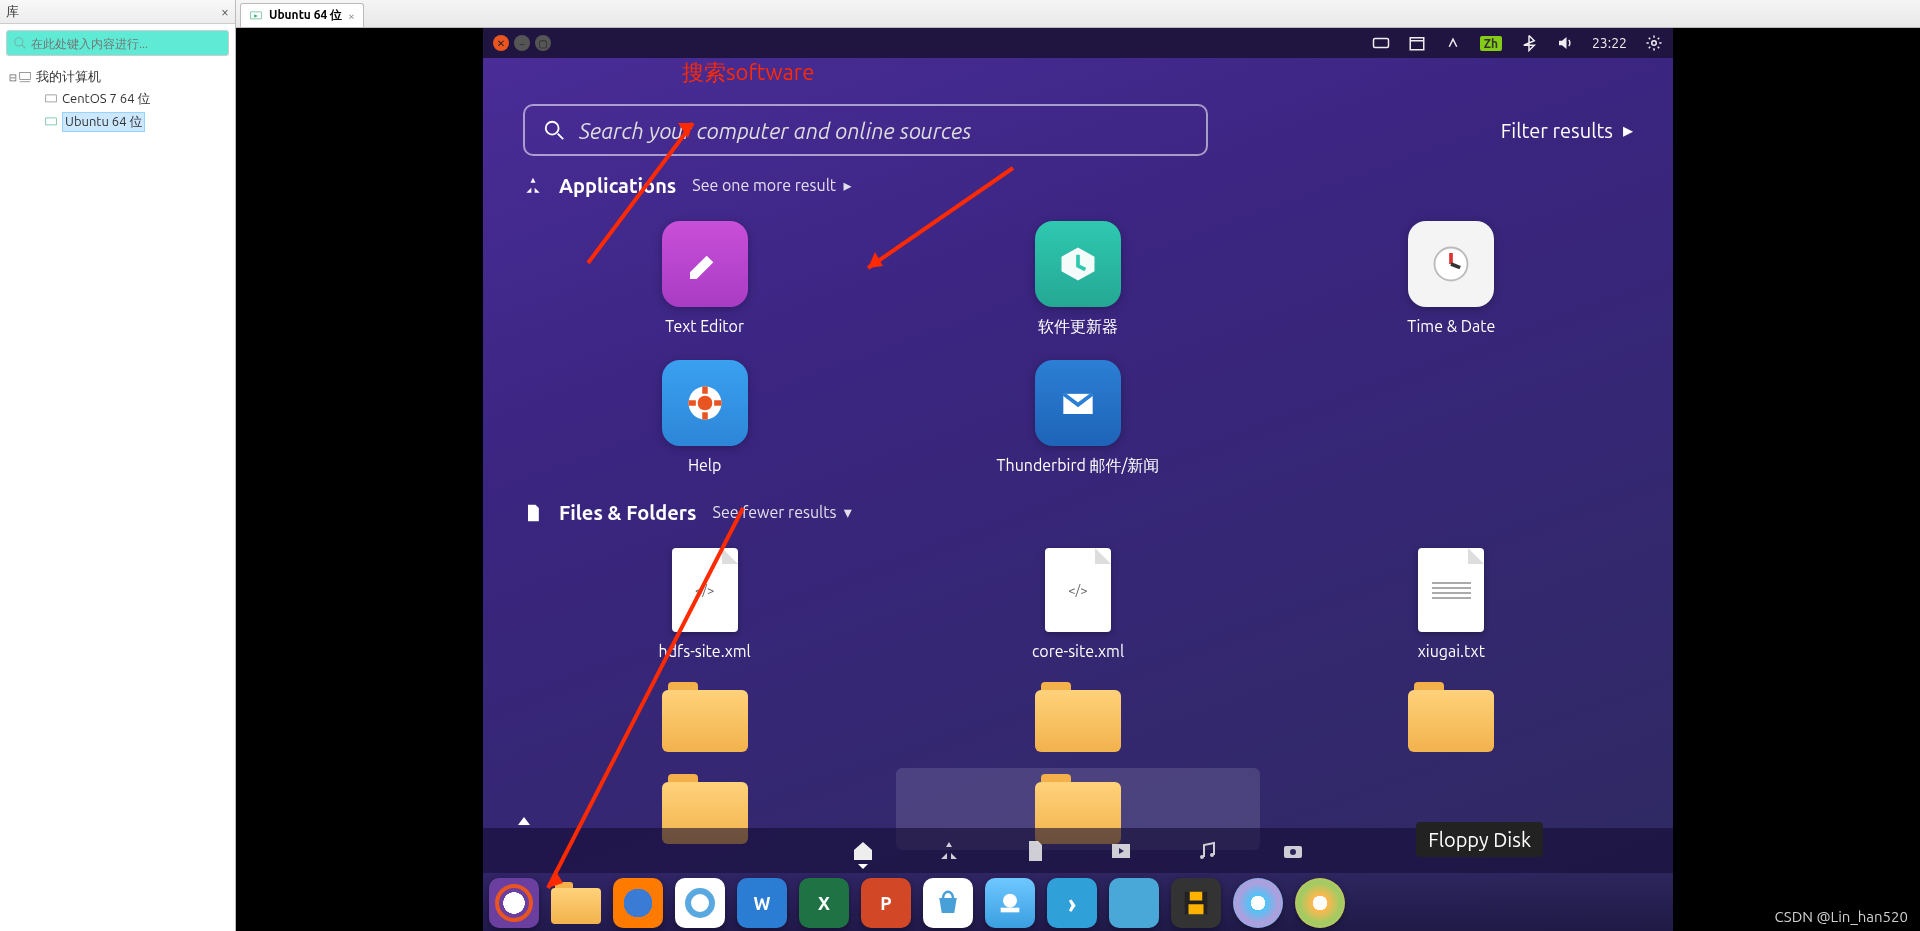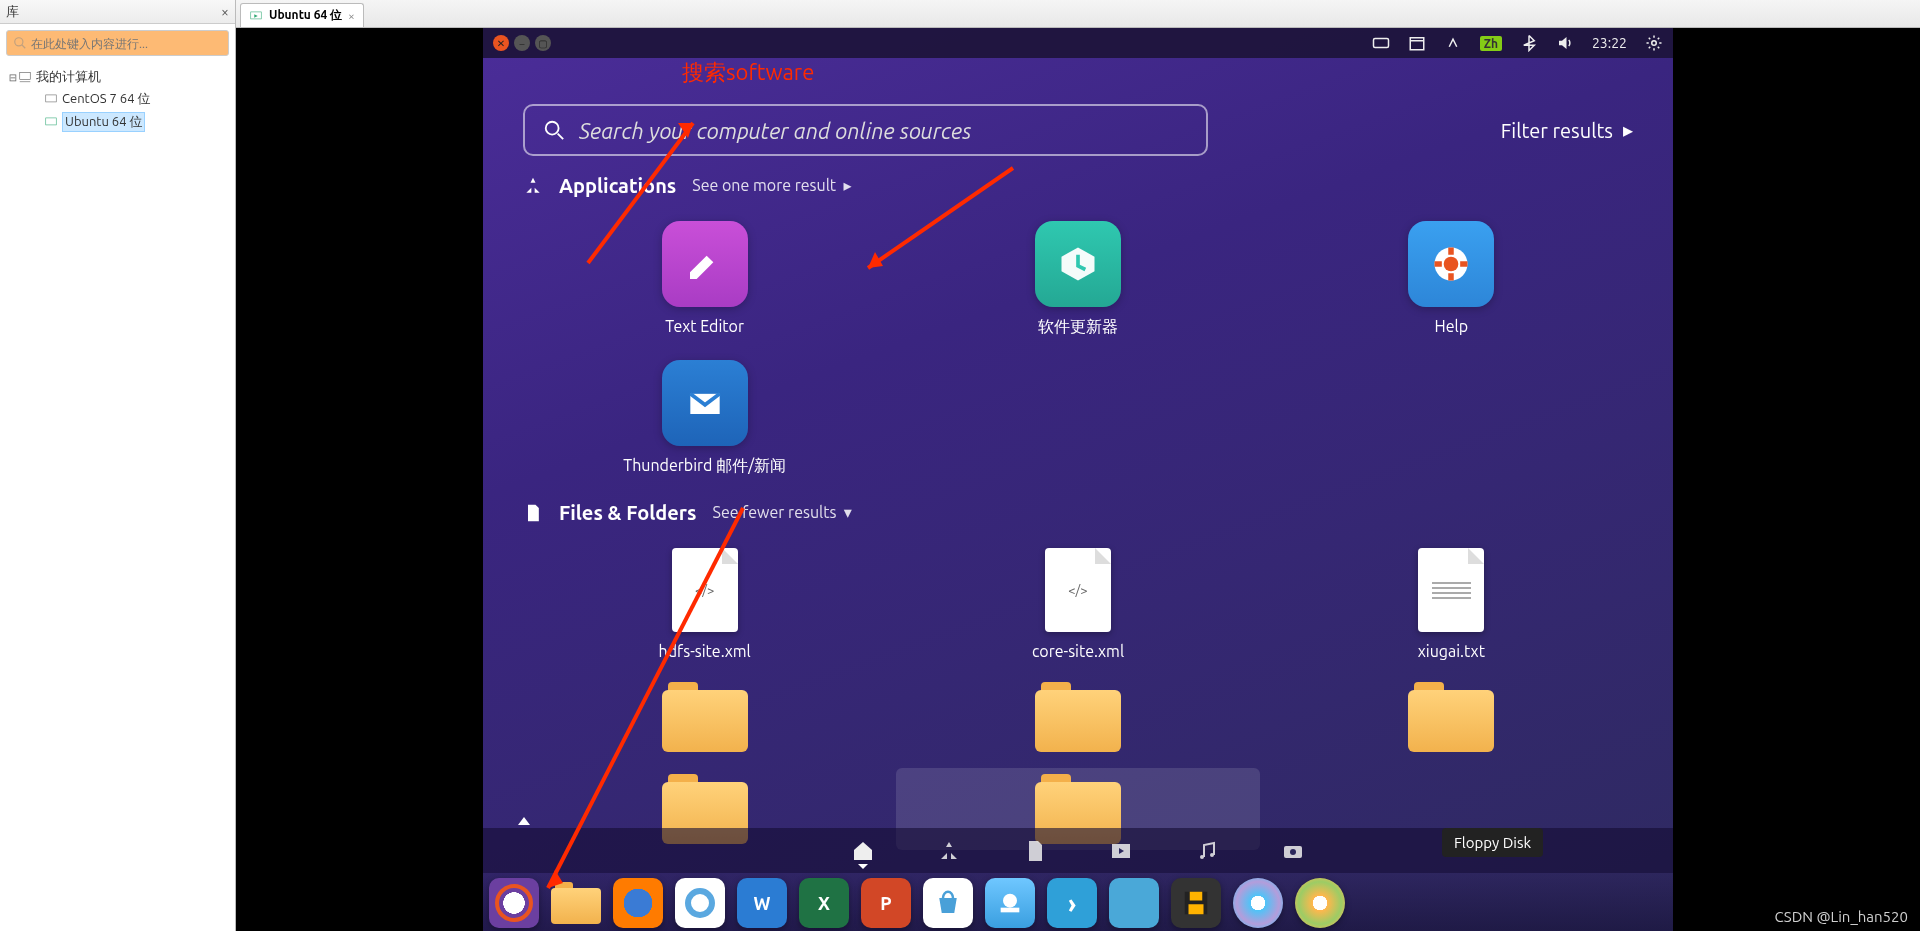--- a/index.html
+++ b/index.html
@@ -2,21 +2,21 @@
 <html><head>
 <meta charset="utf-8">
 <style>
 * { margin: 0; padding: 0; box-sizing: border-box; font-family: "Ubuntu", "Segoe UI", Arial, sans-serif; }
 body { width: 1920px; height: 931px; background: #fff; overflow: hidden; position: relative; }
 
 
 .vm-sidebar { position: absolute; left: 0; top: 0; width: 236px; height: 931px; background: #fff; border-right: 1px solid #bbb; }
 .vm-sidebar-header { height: 24px; background: linear-gradient(#f8f8f8,#ececec); border-bottom: 1px solid #ccc; display: flex; align-items: center; padding: 0 6px; font-size: 13px; color: #333; }
 .vm-sidebar-header .close { margin-left: auto; font-size: 14px; color: #555; cursor: pointer; }
-.vm-search { margin: 6px; height: 26px; border: 1px solid #ccc; border-radius: 3px; display: flex; align-items: center; padding: 0 6px; background: #fdba74; }
+.vm-search { margin: 6px; height: 26px; border: 1px solid #ccc; border-radius: 3px; display: flex; align-items: center; padding: 0 6px; background: #5eead4; }
 .vm-search svg { width: 14px; height: 14px; opacity: .5; margin-right: 4px; }
 .vm-search input { border: none; outline: none; font-size: 12px; flex: 1; color: #666; background: transparent; }
 .vm-tree { padding: 4px 8px; font-size: 13px; color: #333; }
 .vm-tree-item { display: flex; align-items: center; padding: 2px 0; cursor: pointer; }
 .vm-tree-item.indent2 { padding-left: 36px; }
 .vm-tree-item svg { width: 14px; height: 14px; margin-right: 4px; }
 .vm-tree-item.selected span.lbl { background: #cce8ff; border: 1px solid #99d1ff; padding: 0 2px; }
 .vm-tree-item .exp { width: 10px; text-align: center; color: #666; font-size: 10px; }
 
 .vm-body { position: absolute; left: 236px; right: 0; top: 0; bottom: 0; background: #fff; }
@@ -67,21 +67,21 @@
 .doc-icon { width: 66px; height: 84px; background: #fff; border-radius: 4px; position: relative; display: flex; align-items: center; justify-content: center; color: #666; font-size: 13px; box-shadow: 0 2px 6px rgba(0,0,0,.3);}
 .doc-icon .fold { position: absolute; right: 0; top: 0; width: 0; height: 0; border-left: 16px solid #ddd; border-top: 16px solid transparent; }
 
 
 .lens-bar { position: absolute; left: 0; right: 0; bottom: 60px; height: 45px; background: rgba(20,12,50,.6); display: flex; justify-content: center; gap: 60px; align-items: center; }
 .lens-bar .lens { width: 26px; height: 26px; opacity: .85; cursor: pointer; display:flex; align-items:center; justify-content:center;}
 .lens-bar .lens.active { opacity: 1; position:relative;}
 .lens-bar .lens.active::after{content:"";position:absolute;bottom:-10px;left:50%;transform:translateX(-50%);border:5px solid transparent;border-top-color:#fff;}
 .lens-bar svg { width: 24px; height: 24px; fill: #eee; }
 
-.tooltip { position: absolute; background: #222; color: #fff; font-size: 15px; padding: 6px 12px; border-radius: 4px; bottom: 76px; right: 130px; }
+.tooltip { position: absolute; background: #222; color: #fff; font-size: 20px; padding: 6px 12px; border-radius: 4px; bottom: 76px; right: 130px; }
 
 
 .dock { position: absolute; left: 0; right: 0; bottom: 0; height: 60px; background: linear-gradient(rgba(40,30,80,.3),rgba(20,15,50,.6)); display: flex; align-items: center; padding: 0 6px; gap: 12px; }
 .dock .d { width: 50px; height: 50px; border-radius: 10px; display: flex; align-items: center; justify-content: center; cursor: pointer; box-shadow: 0 2px 6px rgba(0,0,0,.35); font-weight:bold; color:#fff; font-size:18px;}
 .dock .d.ubuntu { background: radial-gradient(circle,#fff 30%,#6b3fa0 31%); position:relative;}
 .dock .d.ubuntu::before{content:"";width:30px;height:30px;border:4px solid #e95420;border-radius:50%;position:absolute;}
 .dock .folder-mini{width:50px;height:42px;position:relative;}
 .dock .folder-mini::before{content:"";position:absolute;left:4px;top:0;width:18px;height:8px;background:#f4b04a;border-radius:3px 3px 0 0;}
 .dock .folder-mini::after{content:"";position:absolute;inset:6px 0 0 0;background:linear-gradient(#ffd27a,#f2b24d);border-radius:4px;}
 
@@ -231,20 +231,30 @@
           <div class="cell">
             <div class="tile" style="background:linear-gradient(#2fc8b0,#24a894);">
                 <svg width="44" height="44" viewBox="0 0 24 24">
                   <polygon points="12,3 21,8 21,16 12,21 3,16 3,8" fill="#fff" opacity=".95"></polygon>
                   <path d="M12 7v6l4 2" stroke="#2fc8b0" stroke-width="2" fill="none"></path>
                 </svg>
               </div>
             <div class="lbl">软件更新器</div>
           </div>
           <div class="cell">
+            <div class="tile" style="background:#f4f4f4;">
+                <svg width="44" height="44" viewBox="0 0 24 24">
+                  <circle cx="12" cy="12" r="9" fill="#fff" stroke="#bbb"></circle>
+                  <line x1="12" y1="12" x2="12" y2="6" stroke="#d33" stroke-width="2"></line>
+                  <line x1="12" y1="12" x2="17" y2="14" stroke="#333" stroke-width="2"></line>
+                </svg>
+              </div>
+            <div class="lbl">Time &amp; Date</div>
+          </div>
+          <div class="cell">
             <div class="tile" style="background:linear-gradient(#3aa0f0,#2d86d8);">
                 <svg width="44" height="44" viewBox="0 0 24 24">
                   <circle cx="12" cy="12" r="9" fill="#fff"></circle>
                   <circle cx="12" cy="12" r="4" fill="#e95420"></circle>
                   <path d="M12 3v4M12 17v4M3 12h4M17 12h4" stroke="#e95420" stroke-width="3"></path>
                 </svg>
               </div>
             <div class="lbl">Help</div>
           </div>
           <div class="cell">

